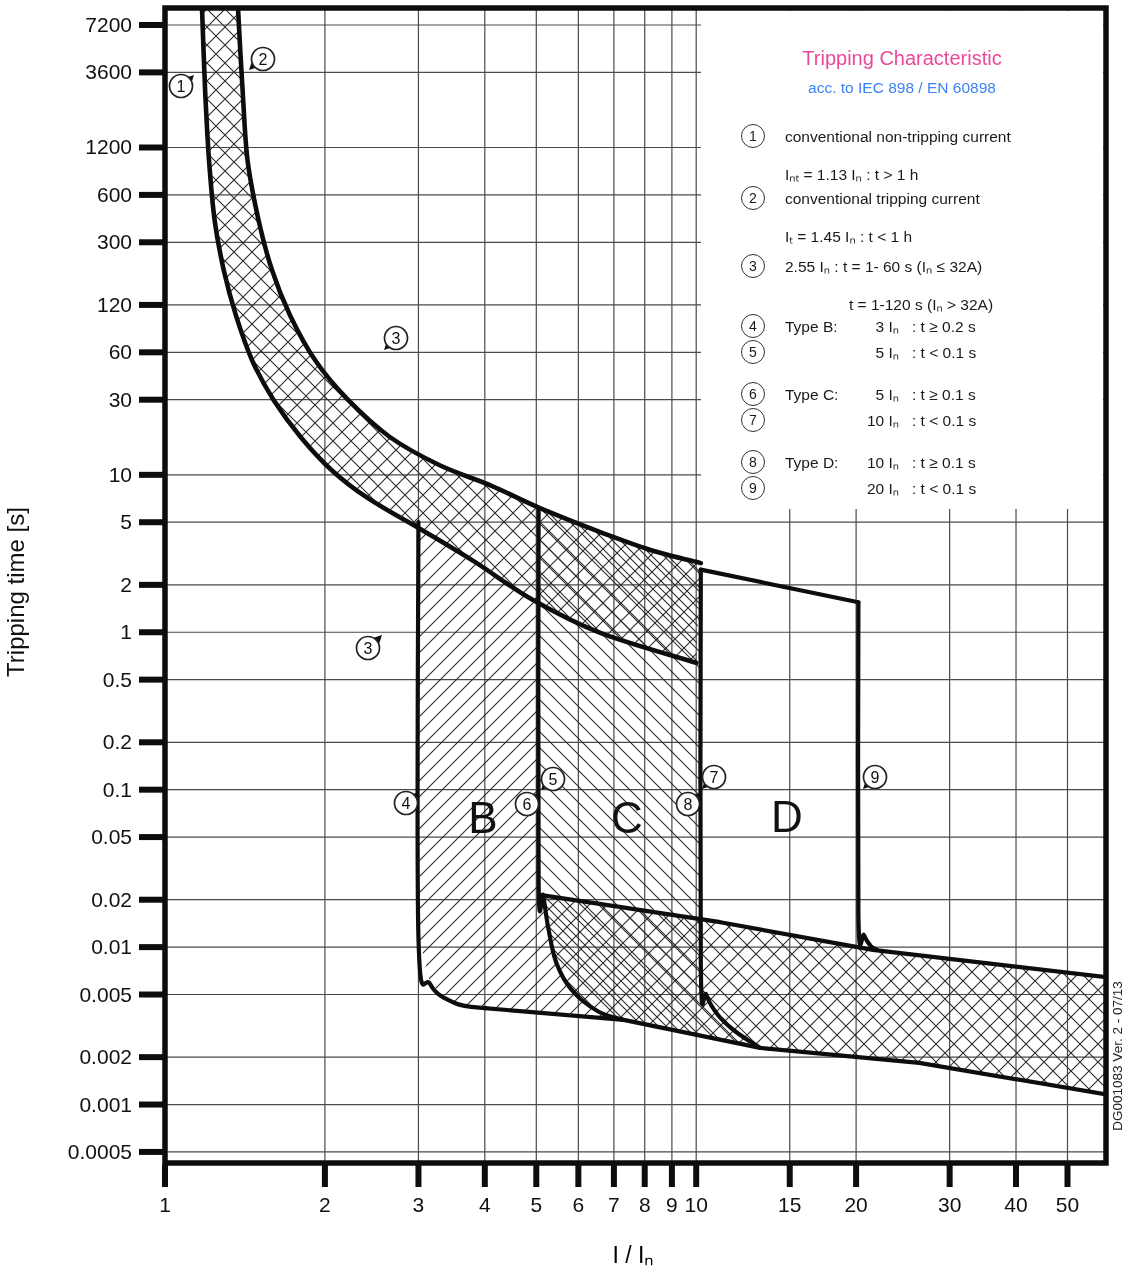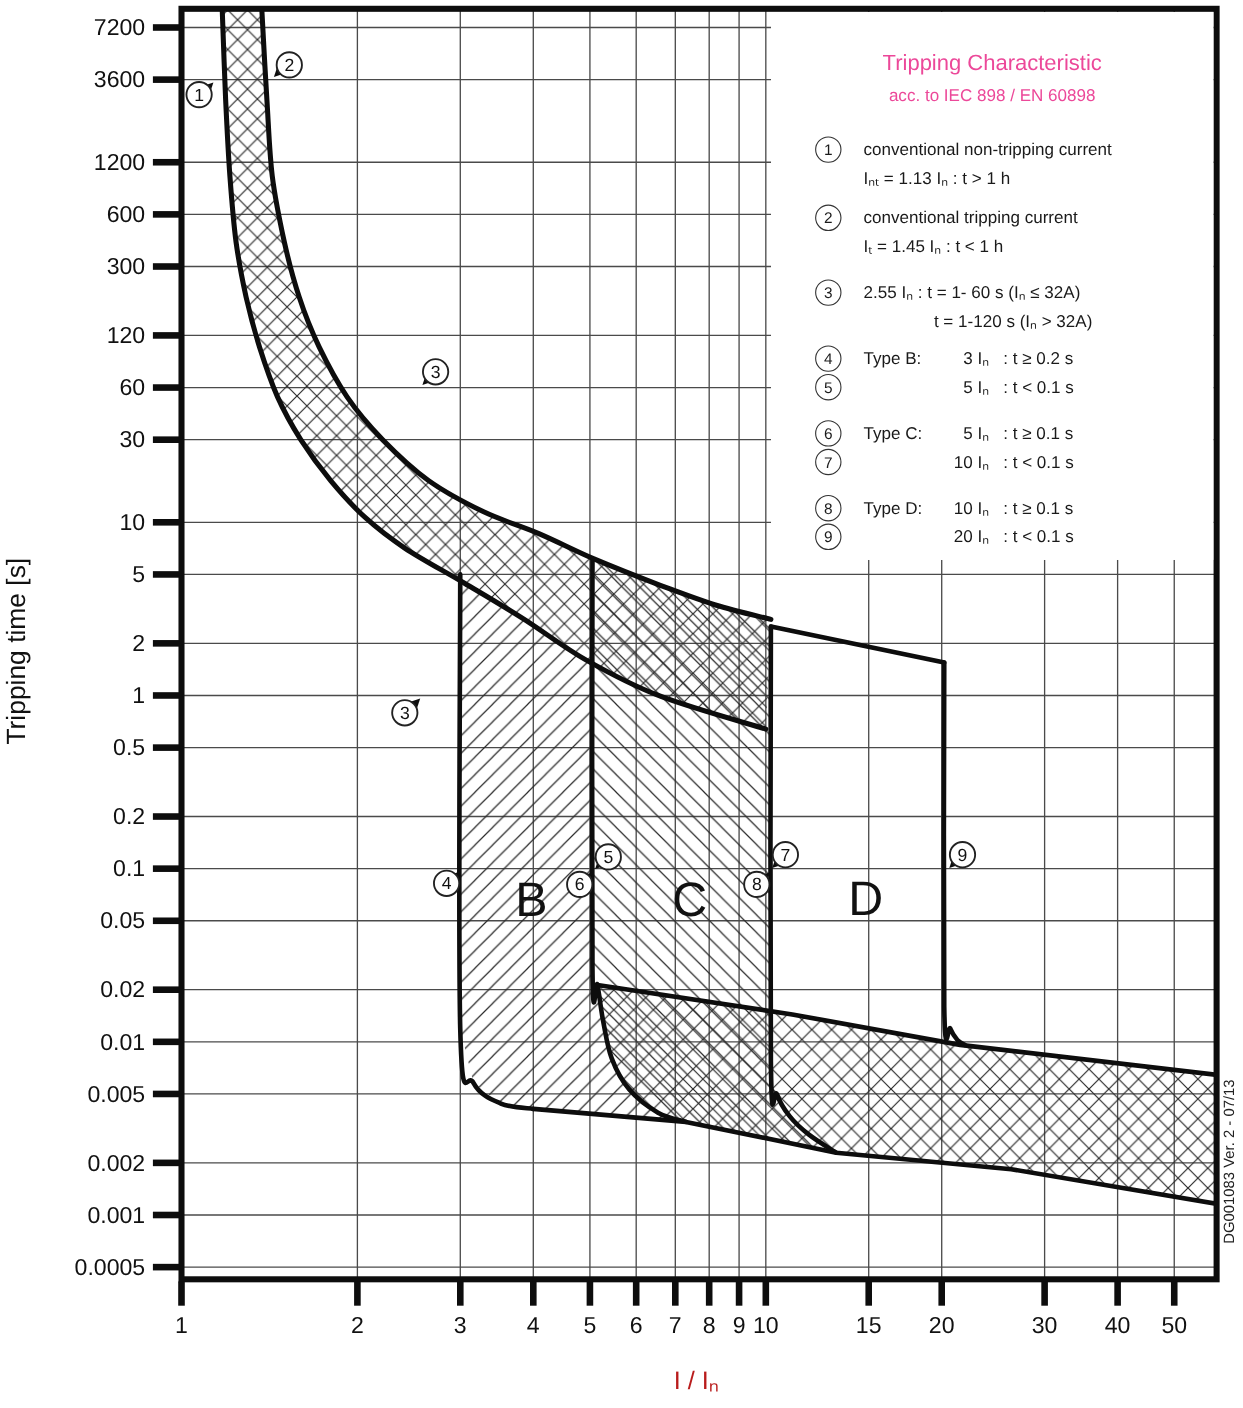--- a/index.html
+++ b/index.html
@@ -2,32 +2,32 @@
 <html><head>
 <meta charset="utf-8">
 <style>
   html,body{margin:0;padding:0;background:#fff;}
   .stage{position:relative;width:1130px;height:1280px;background:#fff;overflow:hidden;
          font-family:"Liberation Sans",sans-serif;color:#111;}
   svg{position:absolute;left:0;top:0;}
   .ylabel{position:absolute;left:16px;top:592px;transform:translate(-50%,-50%) rotate(-90deg);
           white-space:nowrap;font-size:24px;color:#111;}
   .xlabel{position:absolute;left:633px;top:1254px;transform:translate(-50%,-50%);
-          font-size:23px;color:#b91c1c;text-align:center;}
+          font-size:23px;color:#000000;text-align:center;}
   .watermark{position:absolute;left:1117px;top:1056px;transform:translate(-50%,-50%) rotate(-90deg);
           white-space:nowrap;font-size:13.5px;color:#222;}
   .legend{position:absolute;left:701px;top:11px;width:402px;height:498px;background:#ffffff;}
   .ltitle{position:absolute;top:36px;left:0;width:100%;text-align:center;font-size:20px;color:#ec4899;}
-  .lsub{position:absolute;top:68px;left:0;width:100%;text-align:center;font-size:15.5px;color:#ec4899;}
+  .lsub{position:absolute;top:68px;left:0;width:100%;text-align:center;font-size:15.5px;color:#3b82f6;}
   .lrow{position:absolute;left:40px;display:flex;align-items:flex-start;font-size:15.5px;line-height:25px;color:#1a1a1a;}
   .lc{flex:0 0 auto;width:22px;height:22px;border:1.6px solid #333;border-radius:50%;
       display:flex;align-items:center;justify-content:center;font-size:14px;line-height:1;
       margin-right:20px;margin-top:0px;background:#fff;}
   .ltxt{display:block;}
-  .ltxt .f{margin-top:1px;}
+  .ltxt .f{margin-top:13px;}
   .ind{padding-left:64px;}
   .ltype{flex:0 0 auto;width:82px;}
   .lval{white-space:pre;}
 </style>
 </head>
 <body>
 
 <div class="stage">
 
   <svg id="chart" width="1130" height="1280">

